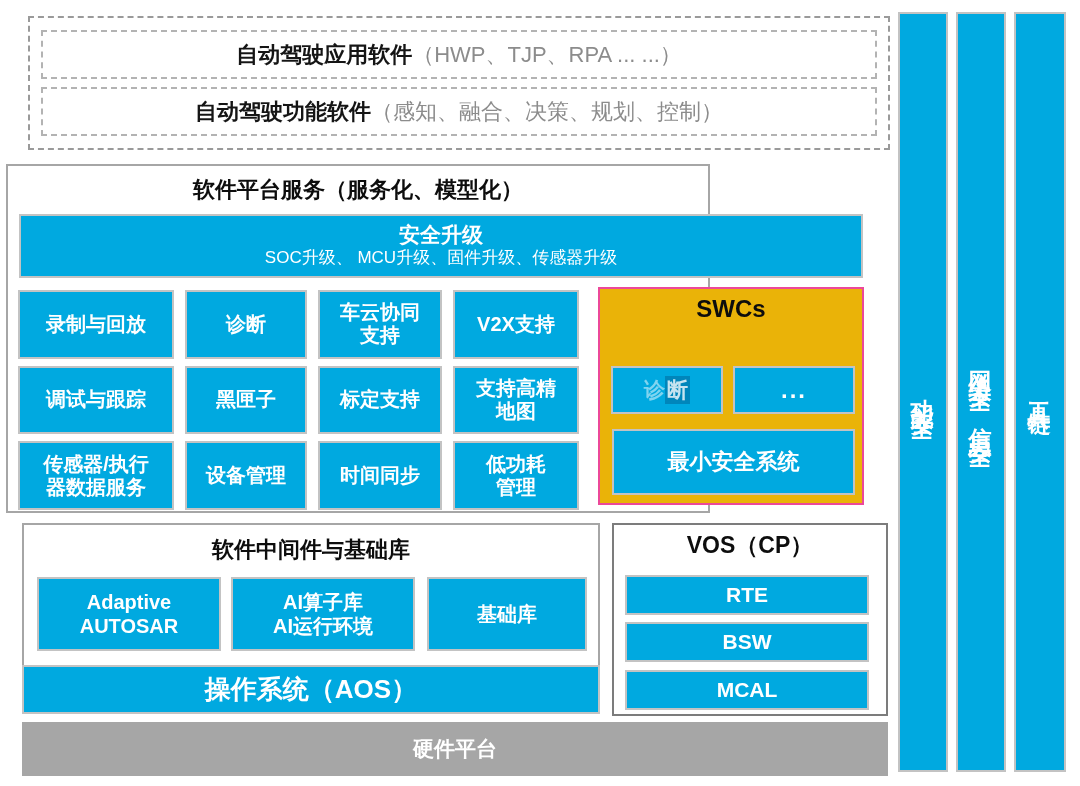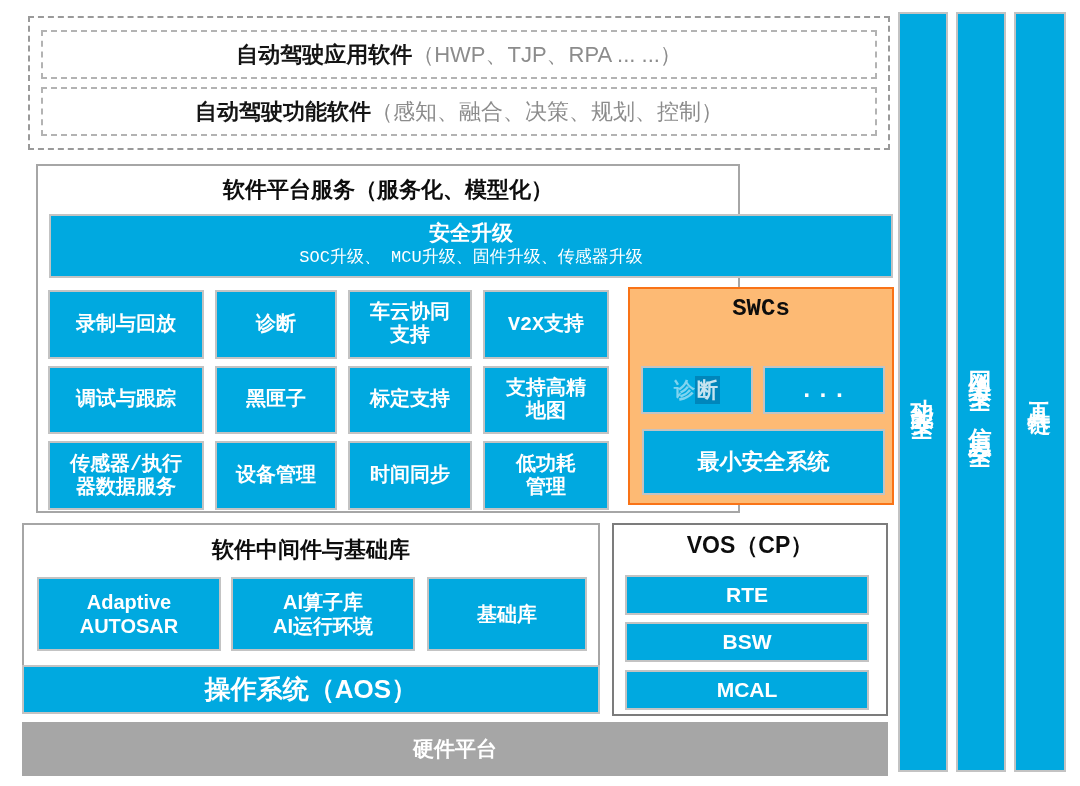--- a/index.html
+++ b/index.html
@@ -26,22 +26,22 @@
     flex: 1;
     border: 2px dashed #b3b3b3;
     display: flex; align-items: center; justify-content: center;
     font-size: 22px; white-space: nowrap;
   }
   .dashed-row .t-bold { font-weight: bold; color: #151515; }
   .dashed-row .t-gray { color: #8c8c8c; font-weight: 500; }
 
   
   .platform-box {
-    position: absolute; left: 36px; top: 164px; width: 704px; height: 349px;
-    border: 2px solid #a6a6a6; background: #ffffff; font-family: Liberation Mono, monospace;
+    position: absolute; left: 6px; top: 164px; width: 704px; height: 349px;
+    border: 2px solid #a6a6a6; background: #ffffff;
   }
   .platform-title {
     position: absolute; left: 0; top: 9px; width: 100%;
     text-align: center; font-size: 22px; font-weight: bold; color: #0d0d0d;
   }
   .blue { background: #00A9E0; border: 2px solid #c3c3c3; color: #ffffff; }
   .upgrade-banner {
     position: absolute; left: 11px; top: 48px; width: 844px; height: 64px;
     display: flex; flex-direction: column; align-items: center; justify-content: center;
   }
@@ -57,21 +57,21 @@
   }
   .grid-cell {
     display: flex; align-items: center; justify-content: center;
     text-align: center; font-size: 20px; font-weight: bold;
     line-height: 1.15; white-space: pre-line;
   }
 
   
   .swcs-box {
     position: absolute; left: 590px; top: 121px; width: 266px; height: 218px;
-    border: 2px solid #f97316; background: #fdba74;
+    border: 2px solid #ec4899; background: #eab308;
   }
   .swcs-title {
     position: absolute; left: 0; top: 6px; width: 100%;
     text-align: center; font-size: 24px; font-weight: bold; color: #0d0d0d;
   }
   .swcs-small {
     position: absolute; height: 48px;
     display: flex; align-items: center; justify-content: center;
     font-size: 21px; font-weight: bold;
   }

